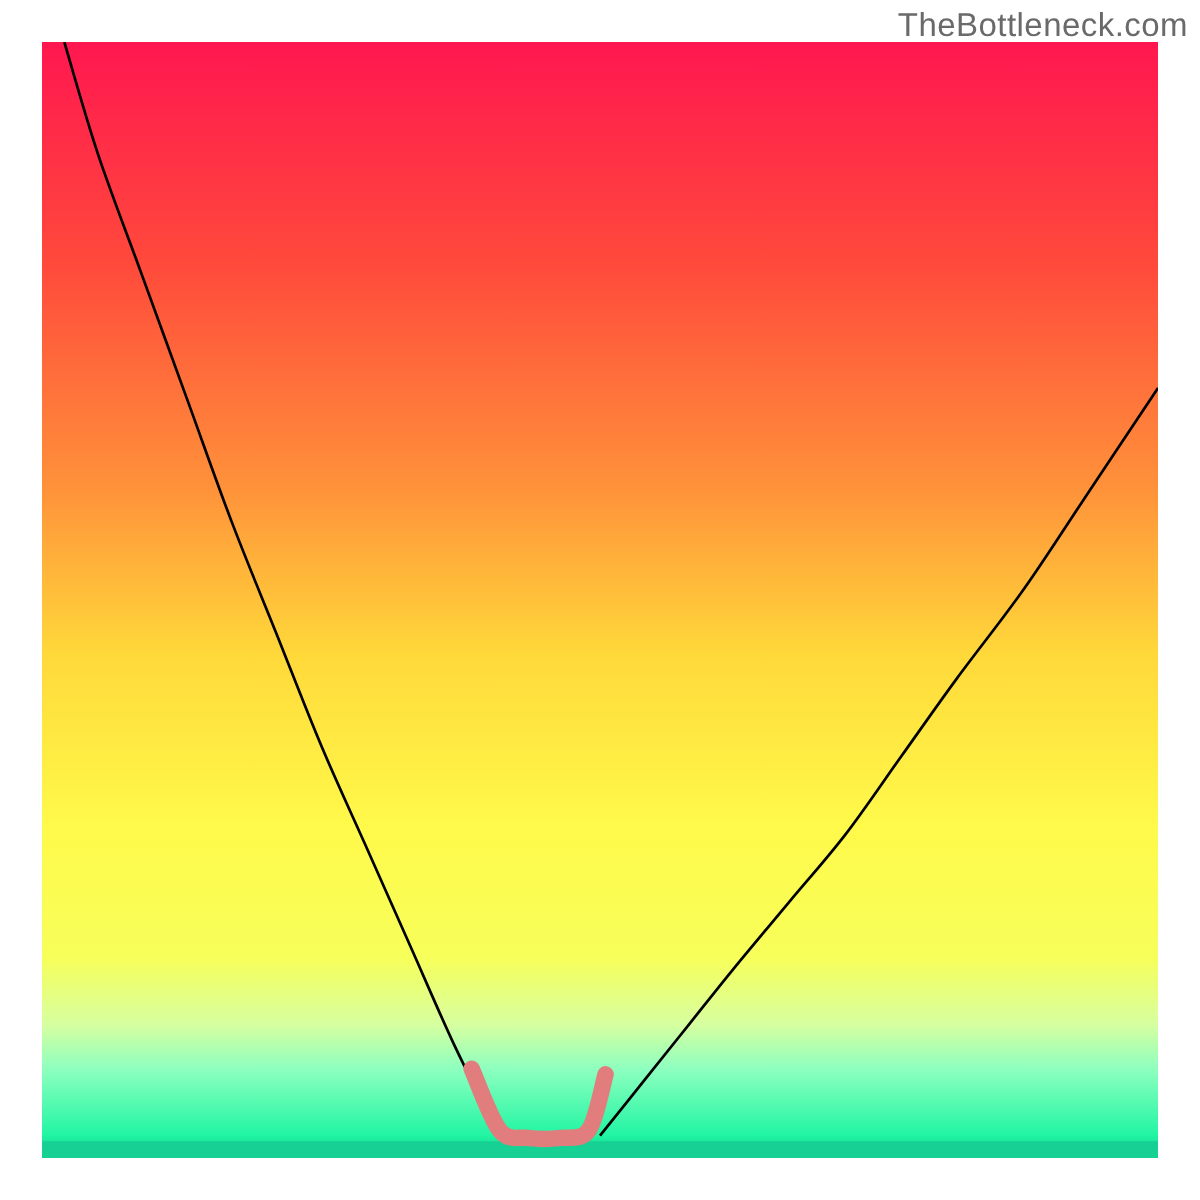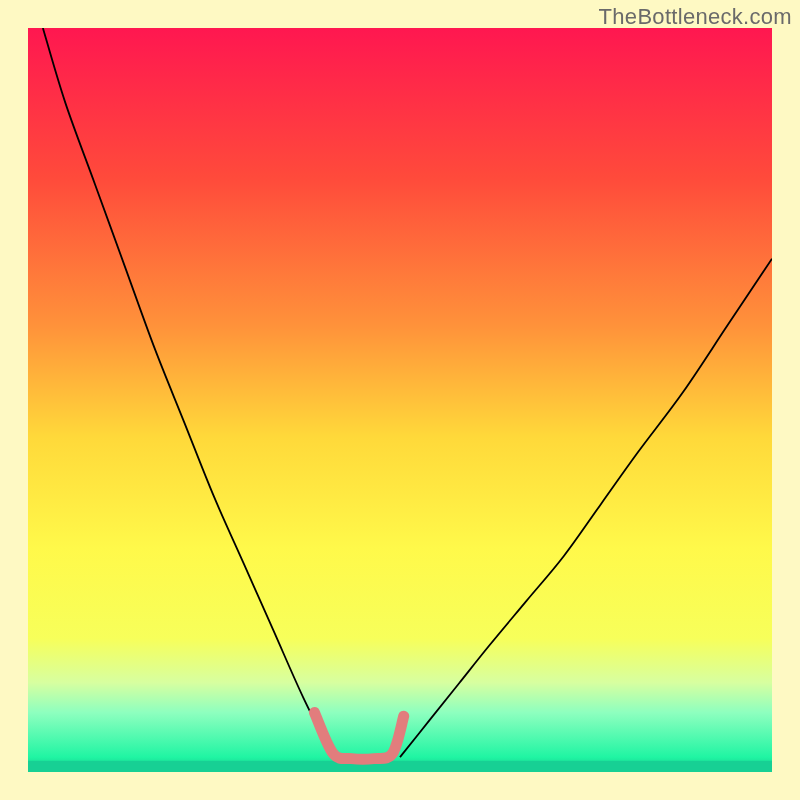--- a/index.html
+++ b/index.html
@@ -8,21 +8,21 @@
     width: 800px;
     height: 800px;
     background: #000;
     overflow: hidden;
     font-family: Arial, Helvetica, sans-serif;
   }
   .frame {
     position: relative;
     width: 800px;
     height: 800px;
-    background: #fef9c3;
+    background: #ffffff;
   }
   .watermark {
     position: absolute;
     top: 4px;
     right: 8px;
     color: #6a6a6a;
     font-size: 22px;
     font-weight: 400;
     letter-spacing: 0.3px;
     z-index: 10;

